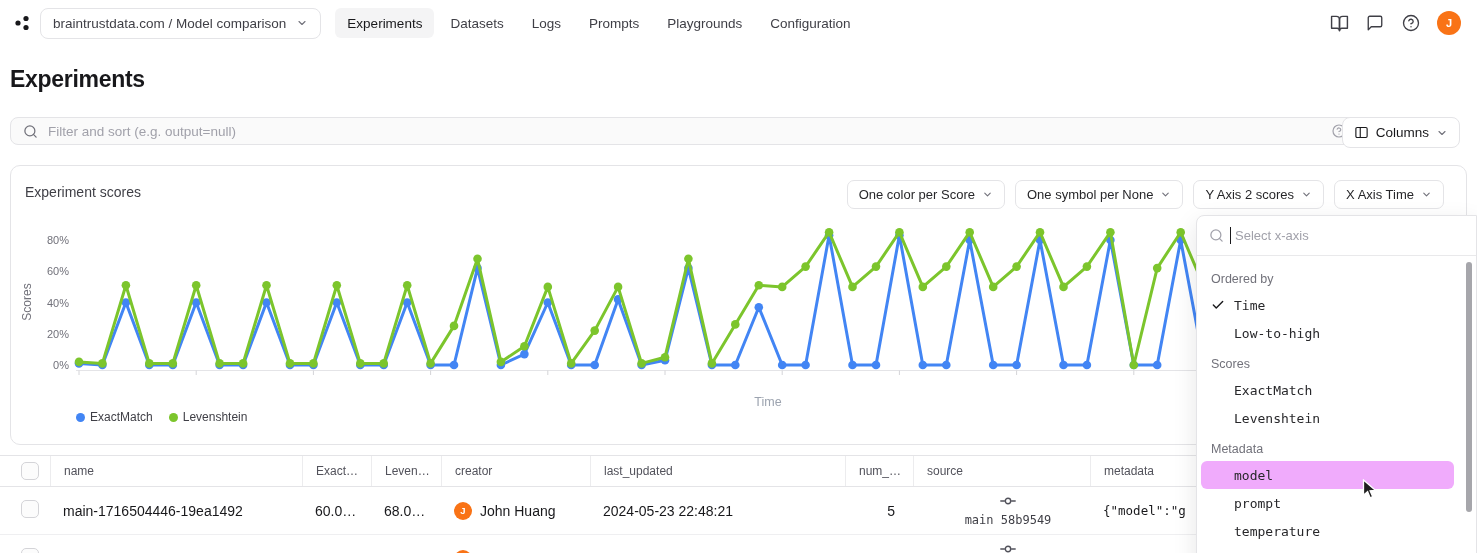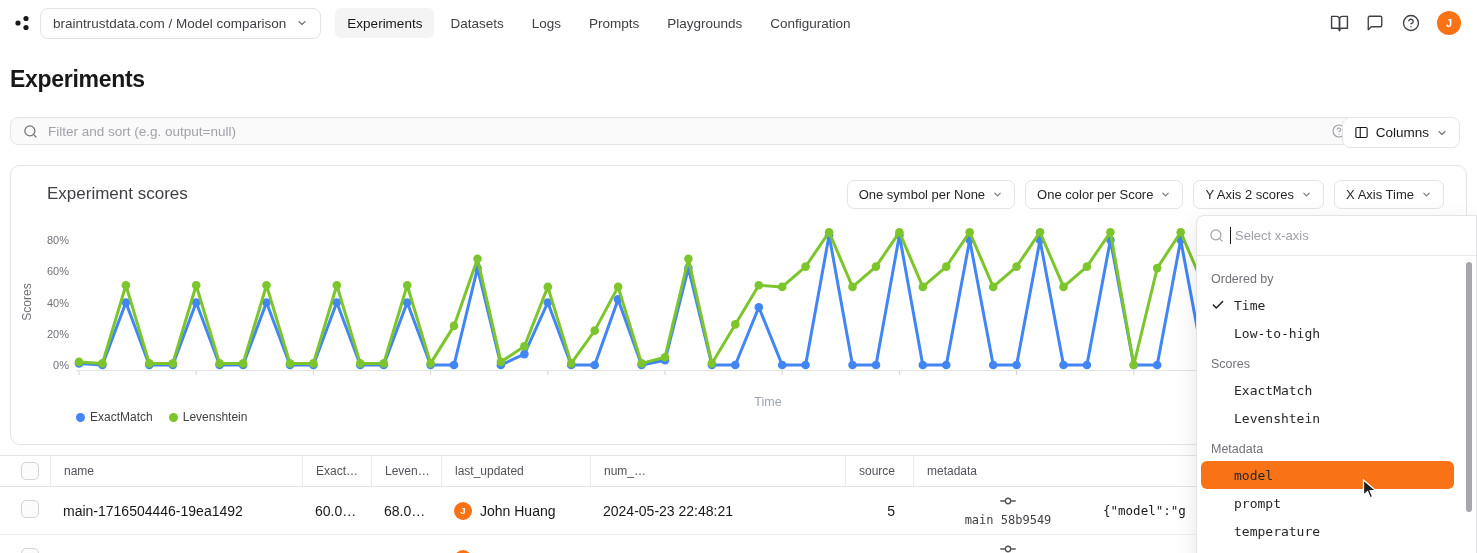--- a/index.html
+++ b/index.html
@@ -28,21 +28,21 @@
   .filter-input svg.search{color:#71717a;flex:none;}
   .filter-input input{flex:1;margin-left:8px;font-size:13.5px;color:#18181b;}
   .filter-input input::placeholder{color:#a1a1aa;}
   .filter-help{color:#a1a1aa;flex:none;}
   .columns-btn{position:absolute;right:17px;top:117px;height:31px;box-sizing:border-box;border:1px solid #e4e4e7;
     border-radius:8px;background:#fff;display:flex;align-items:center;gap:7px;padding:0 11px;font-size:13.5px;color:#18181b;}
   .columns-btn .chev{color:#71717a;}
 
   
   .card{position:absolute;left:10px;top:165px;width:1455px;height:278px;border:1px solid #e4e4e7;border-radius:10px;background:#fff;}
-  .card-title{position:absolute;left:36px;top:18px;font-size:17px;color:#3f3f46;}
+  .card-title{position:absolute;left:14px;top:18px;font-size:14px;color:#3f3f46;}
   .chart-controls{position:absolute;right:22px;top:14px;display:flex;gap:10px;}
   .pill{height:29px;border:1px solid #e4e4e7;border-radius:7px;background:#fff;display:flex;align-items:center;
     gap:7px;padding:0 11px;font-size:13px;color:#27272a;}
   .pill .chev{color:#71717a;}
   #chart-svg{position:absolute;left:0;top:48px;}
   #chart-svg text{font-family:"Liberation Sans",sans-serif;}
   #chart-svg .tick-label{font-size:11px;fill:#71717a;}
   #chart-svg .axis-label{font-size:12px;fill:#71717a;}
   .chart-xlabel{position:absolute;left:57px;top:229px;width:1400px;text-align:center;font-size:12.5px;color:#9ca3af;}
   .legend{position:absolute;left:65px;top:244px;display:flex;gap:16px;align-items:center;font-size:12px;color:#3f3f46;}
@@ -71,21 +71,21 @@
     border:1px solid #e4e4e7;border-radius:8px 0 0 8px;box-shadow:0 8px 24px rgba(0,0,0,.10);z-index:50;}
   .menu-search{position:relative;height:39px;border-bottom:1px solid #e9e9eb;display:flex;align-items:center;padding:0 12px;}
   .menu-search svg{color:#a1a1aa;flex:none;}
   .menu-search input{flex:1;margin-left:9px;font-size:13px;color:#18181b;}
   .menu-search input::placeholder{color:#a1a1aa;}
   .caret{position:absolute;left:33px;top:11px;width:1px;height:17px;background:#18181b;}
   .menu-list{position:relative;padding:6px 0;}
   .group-label{padding:10px 14px 5px;font-size:12.5px;color:#71717a;}
   .menu-item{position:relative;height:28px;margin:0 22px 0 4px;padding-left:33px;border-radius:6px;
     display:flex;align-items:center;font-family:"DejaVu Sans Mono",monospace;font-size:13px;color:#27272a;}
-  .menu-item.highlighted{background:#f97316;}
+  .menu-item.highlighted{background:#f0abfc;}
   .menu-item .check{position:absolute;left:10px;top:7px;color:#18181b;}
   .menu-scrollbar{position:absolute;right:4px;top:6px;width:6px;height:250px;border-radius:3px;background:#a6a6ab;}
 
   .cursor{position:absolute;left:1362px;top:479px;z-index:99;}
 </style>
 </head>
 <body>
 
 <div class="viewport">
 
@@ -159,27 +159,27 @@
     <span>Columns</span>
     <svg class="chev" width="12" height="12" viewBox="0 0 24 24" fill="none" stroke="currentColor" stroke-width="2.2" stroke-linecap="round" stroke-linejoin="round">
         <polyline points="6 9 12 15 18 9"></polyline>
       </svg>
   </button>
 
   <section class="card">
     <div class="card-title">Experiment scores</div>
     <div class="chart-controls">
       <button class="pill">
-        <span>One symbol per None</span>
+        <span>One color per Score</span>
         <svg class="chev" width="11" height="11" viewBox="0 0 24 24" fill="none" stroke="currentColor" stroke-width="2.4" stroke-linecap="round" stroke-linejoin="round">
             <polyline points="6 9 12 15 18 9"></polyline>
           </svg>
       </button>
       <button class="pill">
-        <span>One color per Score</span>
+        <span>One symbol per None</span>
         <svg class="chev" width="11" height="11" viewBox="0 0 24 24" fill="none" stroke="currentColor" stroke-width="2.4" stroke-linecap="round" stroke-linejoin="round">
             <polyline points="6 9 12 15 18 9"></polyline>
           </svg>
       </button>
       <button class="pill">
         <span>Y Axis 2 scores</span>
         <svg class="chev" width="11" height="11" viewBox="0 0 24 24" fill="none" stroke="currentColor" stroke-width="2.4" stroke-linecap="round" stroke-linejoin="round">
             <polyline points="6 9 12 15 18 9"></polyline>
           </svg>
       </button>
@@ -347,20 +347,21 @@
   </section>
 
   <section class="table">
     <div class="tgrid thead">
       <div class="cell cb">
           <span class="checkbox"></span>
         </div>
       <div class="cell">name</div>
       <div class="cell">Exact…</div>
       <div class="cell">Leven…</div>
+      <div class="cell">creator</div>
       <div class="cell">last_updated</div>
       <div class="cell">num_…</div>
       <div class="cell">source</div>
       <div class="cell">metadata</div>
     </div>
 
     <div class="tgrid trow">
       <div class="cell cb"><span class="checkbox"></span></div>
       <div class="cell">main-1716504446-19ea1492</div>
       <div class="cell">60.0…</div>

